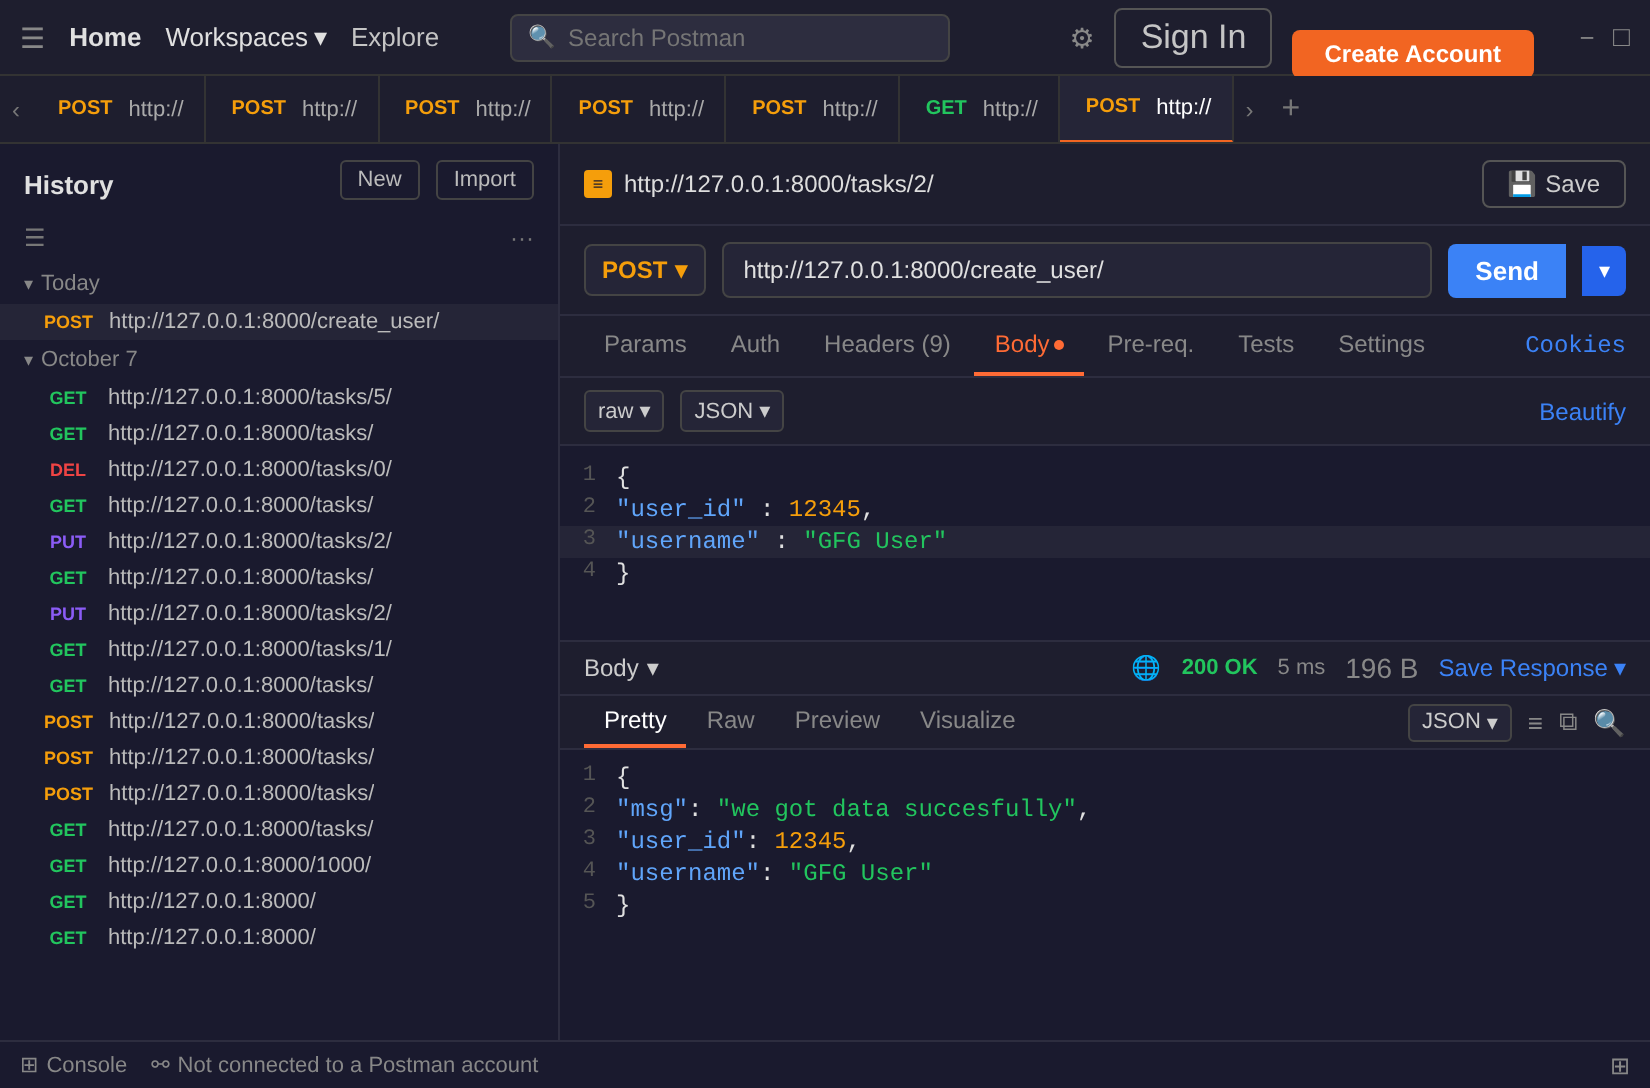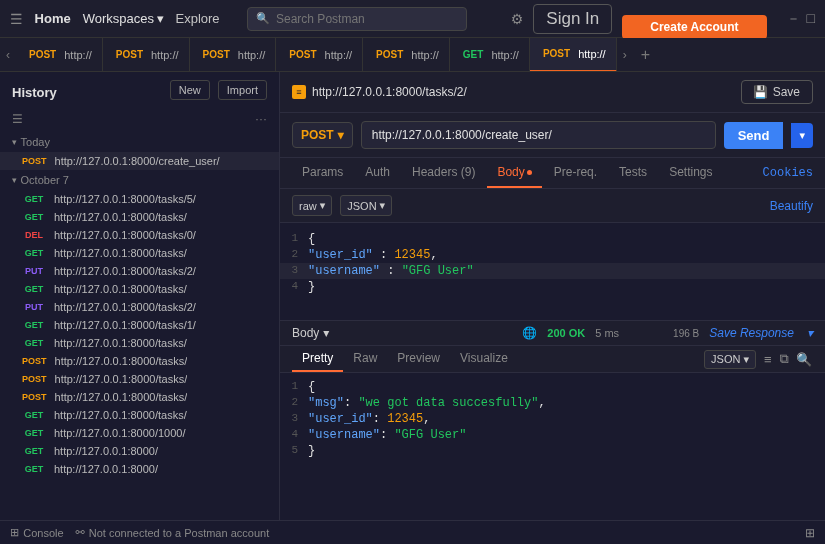--- a/index.html
+++ b/index.html
@@ -82,21 +82,21 @@
       color: #c5c5c5;
       padding: 4px 12px;
       border-radius: 4px;
       cursor: pointer;
       font-size: 17px;
     }
     .btn-create-account {
       background: #f26522;
       border: none;
       color: white;
-      padding: 5px 28px;
+      padding: 5px 16px;
       border-radius: 4px;
       cursor: pointer;
       font-size: 12px;
       font-weight: 600;
       margin-top: 16px;
     }
     .win-controls {
       display: flex;
       gap: 6px;
       margin-left: 8px;
@@ -465,31 +465,30 @@
       align-items: center;
       padding: 5px 12px;
       border-bottom: 1px solid #2d2d3f;
       gap: 10px;
       justify-content: space-between;
     }
     .response-title { color: #ccc; font-size: 12px; display: flex; align-items: center; gap: 4px; }
     .response-meta { display: flex; gap: 10px; align-items: center; }
     .status-ok { color: #22c55e; font-size: 11px; font-weight: 600; }
     .meta-time { color: #888; font-size: 11px; }
-    .meta-size { color: #888; font-size: 10px; margin-left: 44px; }
+    .meta-size { color: #888; font-size: 14px; }
     .save-response-btn {
       color: #3b82f6;
       font-size: 12px;
       cursor: pointer;
       background: none;
       border: none;
       display: flex;
       align-items: center;
-      gap: 13px;
-      font-style: italic;
+      gap: 3px;
     }
 
     .response-tabs {
       display: flex;
       align-items: center;
       padding: 0 12px;
       border-bottom: 1px solid #2d2d3f;
       justify-content: space-between;
     }
     .resp-tab-list { display: flex; }

